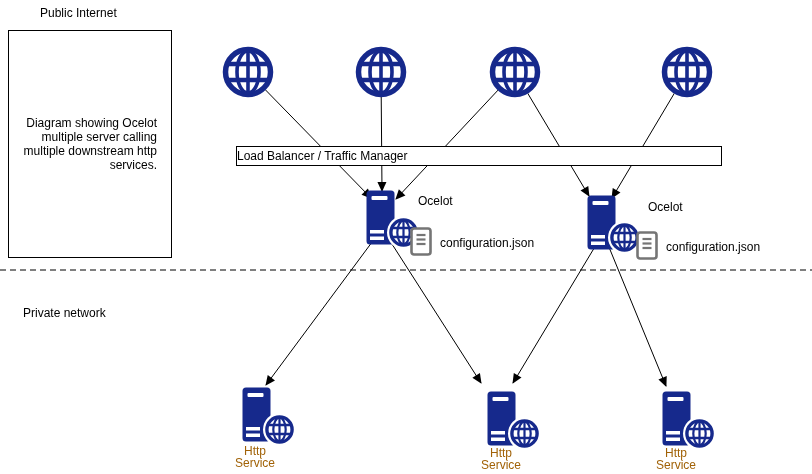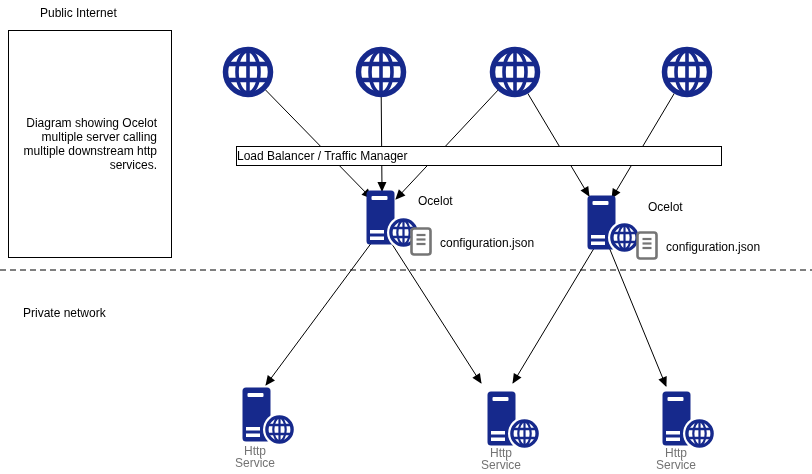--- a/index.html
+++ b/index.html
@@ -17,21 +17,21 @@
   }
   .lb-box{
     position:absolute;left:236px;top:146px;width:486px;height:20px;
     border:1px solid #000;background:#fff;box-sizing:border-box;
     display:flex;align-items:center;justify-content:flex-start;
     font-size:12px;
   }
   .icon{position:absolute;}
   .svc-label{
     position:absolute;width:48px;font-size:12px;line-height:11.5px;
-    text-align:center;color:#737373;
+    text-align:center;color:#a16207;
   }
 </style>
 </head>
 <body>
 
 <div class="canvas">
 
   <svg class="edges" width="812" height="474" viewBox="0 0 812 474">
     <defs>
       <marker id="arrow" markerWidth="12" markerHeight="12" refX="10" refY="6" orient="auto" markerUnits="userSpaceOnUse">

